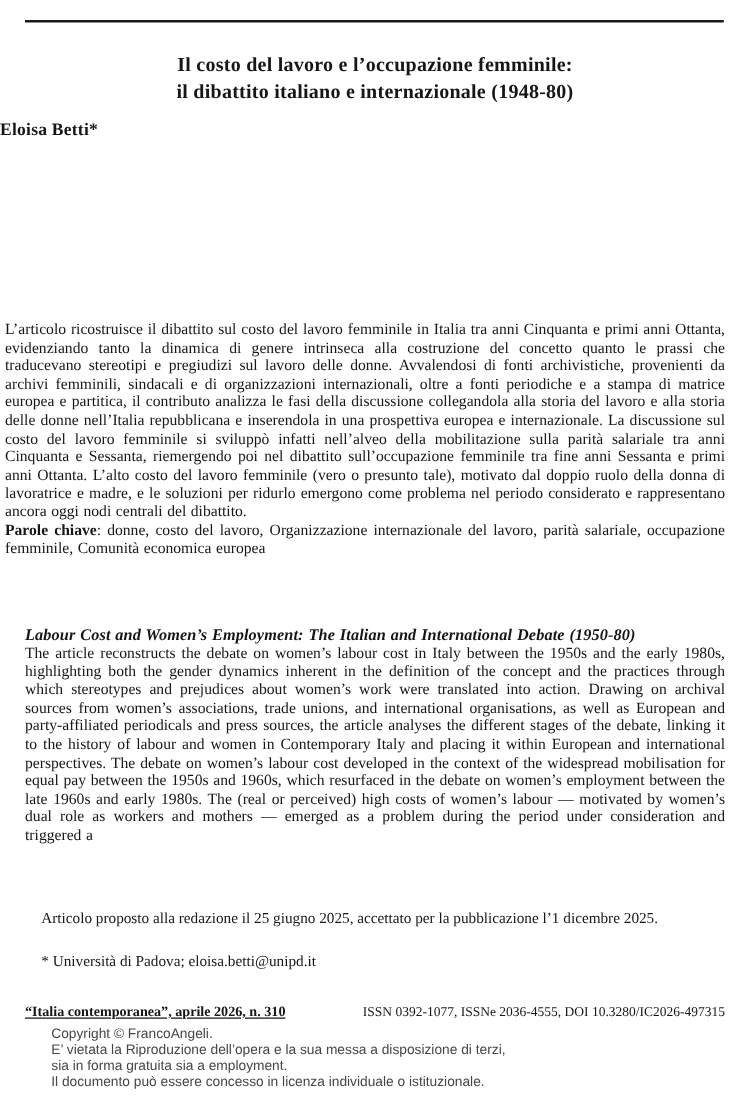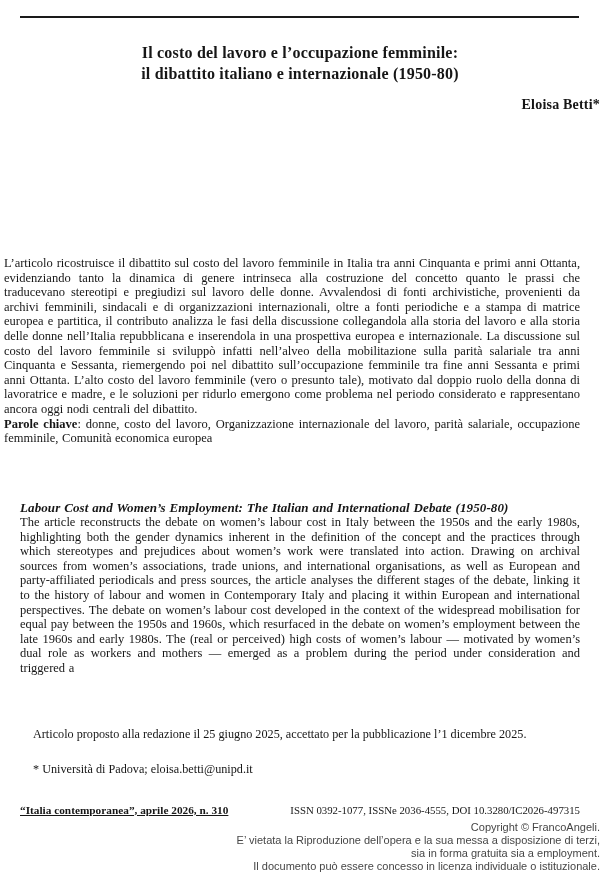--- a/index.html
+++ b/index.html
@@ -16,21 +16,21 @@
     position:absolute;top:16px;left:20px;right:21px;
     border-top:2px solid #1a1a1a;height:0;
   }
   .title-block{
     position:absolute;top:42px;left:0;right:0;
     text-align:center;font-weight:bold;
     font-size:16px;line-height:21px;letter-spacing:.2px;
   }
   .author{
     position:absolute;top:97px;left:0;right:0;
-    text-align:right;font-weight:bold;
+    text-align:left;font-weight:bold;
     font-size:14px;letter-spacing:.2px;
   }
   .it-block{
     position:absolute;top:256px;left:4px;right:20px;
     font-size:12.5px;line-height:14.6px;
     text-align:justify;word-spacing:.04em;
   }
   .it-block p{margin:0;}
   .kw-label{font-weight:bold;}
   .en-block{
@@ -54,36 +54,36 @@
     font-size:12.2px;line-height:14.5px;text-indent:13px;
   }
   .footer-row{
     position:absolute;top:804px;left:20px;right:20px;
     display:flex;justify-content:space-between;align-items:baseline;
   }
   .journal-cit{font-weight:bold;font-size:11.3px;white-space:nowrap;text-decoration:underline;}
   .issn-doi{font-size:10.8px;white-space:nowrap;}
   .copyright{
     position:absolute;top:821px;left:0;right:0;
-    text-align:right;
+    text-align:left;
     font-family:"Liberation Sans","DejaVu Sans",sans-serif;
-    font-size:11px;line-height:13px;color:#464646;
+    font-size:11px;line-height:13px;color:#464646;padding-left:41px;
   }
   .copyright div{margin:0;}
 </style>
 </head>
 <body>
 
 <div class="page">
 
   <div class="rule-top"></div>
 
   <div class="title-block">
     <div>Il costo del lavoro e l’occupazione femminile:</div>
-    <div>il dibattito italiano e internazionale (1950-80)</div>
+    <div>il dibattito italiano e internazionale (1948-80)</div>
   </div>
 
   <div class="author">Eloisa Betti*</div>
 
   <div class="it-block">
     <p>L’articolo ricostruisce il dibattito sul costo del lavoro femminile in Italia tra anni Cinquanta e primi anni Ottanta, evidenziando tanto la dinamica di genere intrinseca alla costruzione del concetto quanto le prassi che traducevano stereotipi e pregiudizi sul lavoro delle donne. Avvalendosi di fonti archivistiche, provenienti da archivi femminili, sindacali e di organizzazioni internazionali, oltre a fonti periodiche e a stampa di matrice europea e partitica, il contributo analizza le fasi della discussione collegandola alla storia del lavoro e alla storia delle donne nell’Italia repubblicana e inserendola in una prospettiva europea e internazionale. La discussione sul costo del lavoro femminile si sviluppò infatti nell’alveo della mobilitazione sulla parità salariale tra anni Cinquanta e Sessanta, riemergendo poi nel dibattito sull’occupazione femminile tra fine anni Sessanta e primi anni Ottanta. L’alto costo del lavoro femminile (vero o presunto tale), motivato dal doppio ruolo della donna di lavoratrice e madre, e le soluzioni per ridurlo emergono come problema nel periodo considerato e rappresentano ancora oggi nodi centrali del dibattito.</p>
     <p><span class="kw-label">Parole chiave</span><span>: donne, costo del lavoro, Organizzazione internazionale del lavoro, parità salariale, occupazione femminile, Comunità economica europea</span></p>
   </div>
 
   <div class="en-block">

